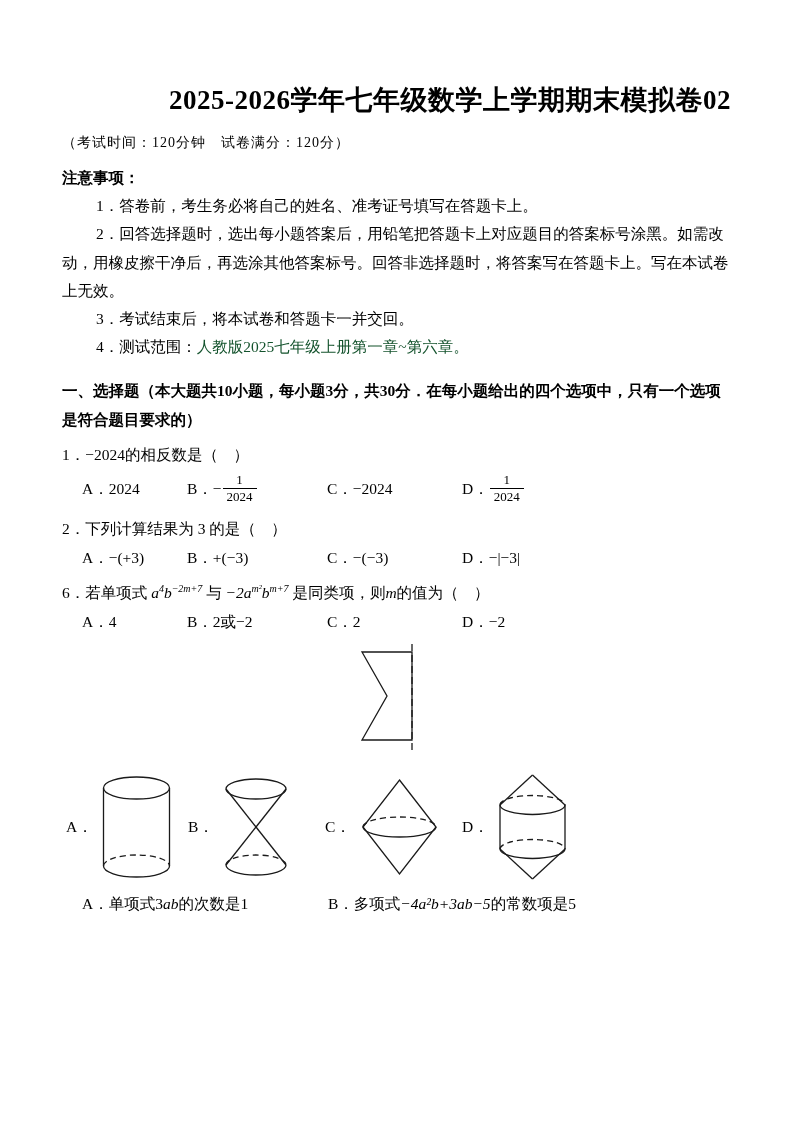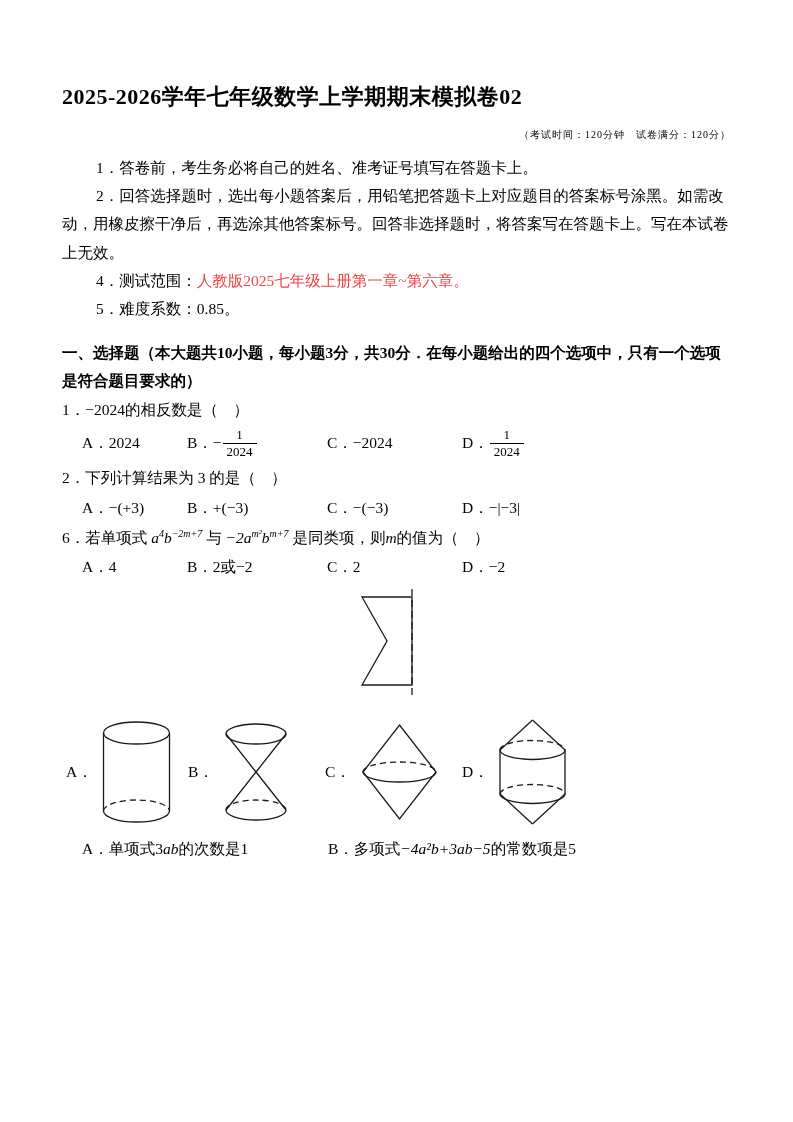--- a/index.html
+++ b/index.html
@@ -9,30 +9,30 @@
     margin:0 auto;
     background:#ffffff;
     font-family:"Liberation Serif","DejaVu Serif",serif;
     color:#000;
     font-size:15.5px;
     box-sizing:border-box;
     padding:82px 62px 0 62px;
     overflow:hidden;
   }
   .title {
-    font-size:22px; font-weight:bold; text-align:left;
+    font-size:27px; font-weight:bold; text-align:right;
     margin:0 0 16px 0; letter-spacing:0.5px;
   }
-  .subtitle { text-align:right; font-size:10px; margin-bottom:12px; letter-spacing:1px; }
+  .subtitle { text-align:left; font-size:14px; margin-bottom:12px; letter-spacing:1px; }
   p { margin:0; line-height:1.82; }
   .notes-heading { font-weight:bold; }
   .indent { text-indent:2.2em; }
-  .red { color:#ef4444; }
+  .red { color:#14532d; }
   .section-heading { font-weight:bold; margin-top:16px; }
-  .stem { }
+  .stem { margin-top:7px; }
   .mi { font-style:italic; }
   sup { font-size:10px; font-style:italic; }
   .opts { display:flex; padding-left:20px; line-height:1.82; margin:1px 0 2px 0; }
   .opt { display:flex; align-items:center; }
   .w1 { width:105px; } .w2 { width:140px; } .w3 { width:135px; }
   .q5w { width:246px; }
   .frac {
     display:inline-block; vertical-align:middle; text-align:center;
     font-size:13px; line-height:1.25; margin:2px 1px;
   }
@@ -46,24 +46,25 @@
   .geo { stroke:#1a1a1a; fill:none; stroke-width:1.3; }
 </style>
 </head>
 <body>
 
 <div class="page">
 
   <h1 class="title">2025-2026学年七年级数学上学期期末模拟卷02</h1>
   <div class="subtitle">（考试时间：120分钟　试卷满分：120分）</div>
 
+  <p class="notes-heading">注意事项：</p>
   <p class="indent">1．答卷前，考生务必将自己的姓名、准考证号填写在答题卡上。</p>
   <p class="indent">2．回答选择题时，选出每小题答案后，用铅笔把答题卡上对应题目的答案标号涂黑。如需改动，用橡皮擦干净后，再选涂其他答案标号。回答非选择题时，将答案写在答题卡上。写在本试卷上无效。</p>
+  <p class="indent">3．考试结束后，将本试卷和答题卡一并交回。</p>
   <p class="indent"><span>4．测试范围：</span><span class="red">人教版2025七年级上册第一章~第六章。</span></p>
-  <p class="indent">5．难度系数：0.85。</p>
 
   <p class="section-heading">一、选择题（本大题共10小题，每小题3分，共30分．在每小题给出的四个选项中，只有一个选项是符合题目要求的）</p>
 
   <p class="stem">1．−2024的相反数是（　）</p>
   <div class="opts">
     <span class="opt w1">
         <span>A．</span>
         <span>2024</span>
       </span>
     <span class="opt w2">

